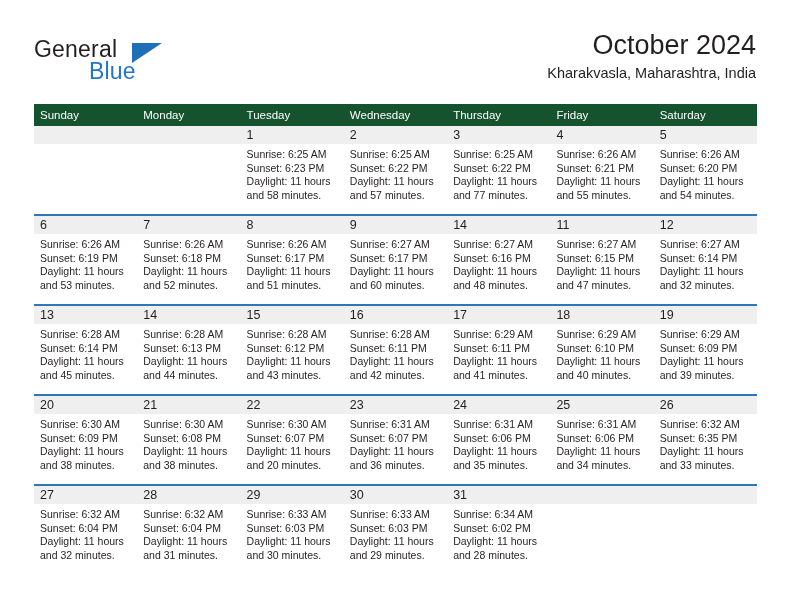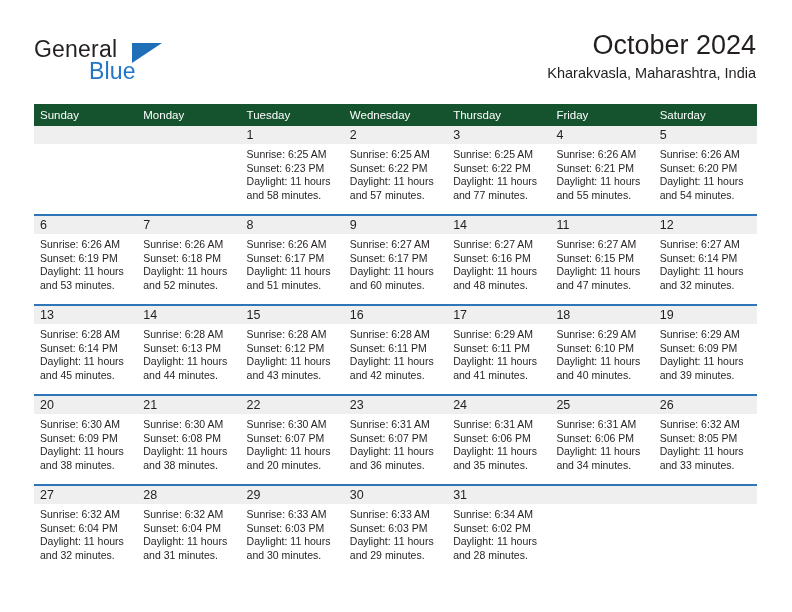--- a/index.html
+++ b/index.html
@@ -407,21 +407,21 @@
                 <div>Sunrise: 6:31 AM</div>
                 <div>Sunset: 6:06 PM</div>
                 <div>Daylight: 11 hours</div>
                 <div>and 34 minutes.</div>
               </div>
             </td>
             <td class="daycell">
               <div class="daynum-band">26</div>
               <div class="details">
                 <div>Sunrise: 6:32 AM</div>
-                <div>Sunset: 8:05 PM</div>
+                <div>Sunset: 6:35 PM</div>
                 <div>Daylight: 11 hours</div>
                 <div>and 33 minutes.</div>
               </div>
             </td>
           </tr>
           <tr>
             <td class="daycell">
               <div class="daynum-band">27</div>
               <div class="details">
                 <div>Sunrise: 6:32 AM</div>

